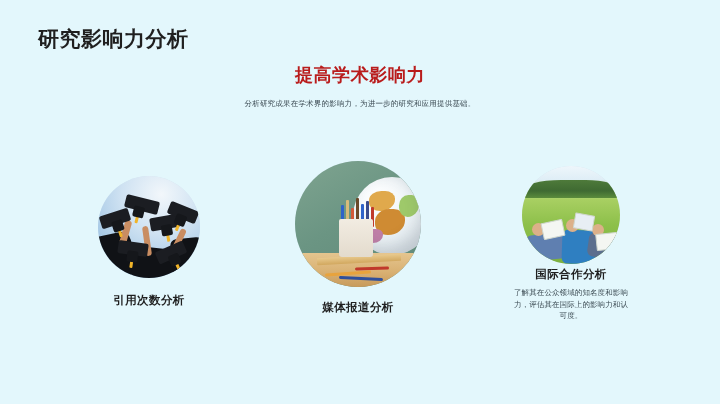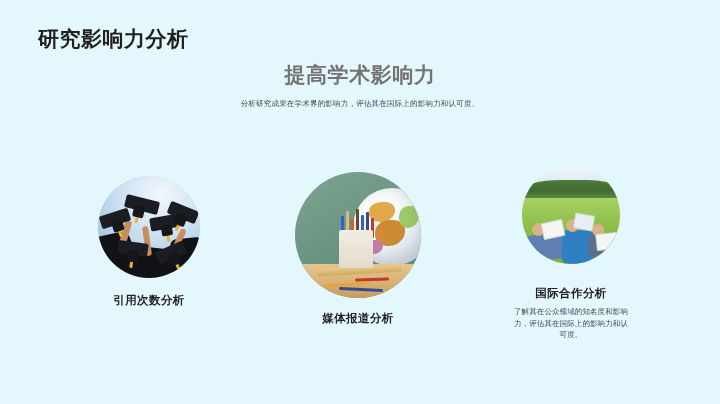--- a/index.html
+++ b/index.html
@@ -41,24 +41,24 @@
 
   
   .hero {
     position: absolute;
     left: 0;
     top: 62px;
     width: 720px;
     text-align: center;
   }
   .hero-title {
-    font-size: 21px;
+    font-size: 18px;
     font-weight: bold;
     line-height: 26px;
-    color: #737373;
+    color: #b91c1c;
     letter-spacing: 0.6px;
   }
   .hero-subtitle {
     margin-top: 10px;
     font-size: 7.5px;
     line-height: 12px;
     color: #3b4a52;
     letter-spacing: 0.2px;
   }
 
@@ -68,21 +68,21 @@
     left: 0;
     top: 160px;
     width: 720px;
     height: 240px;
   }
   .card {
     position: absolute;
     text-align: center;
   }
   .card-1 { left: 78px;  top: 16px;  width: 142px; }
-  .card-2 { left: 286px; top: 12px;  width: 144px; }
+  .card-2 { left: 286px; top: 1px;  width: 144px; }
   .card-3 { left: 500px; top: 6px;  width: 142px; }
 
   .card-media {
     margin: 0 auto;
     border-radius: 50%;
     overflow: hidden;
     position: relative;
     background: #cfe3ef;
   }
   .card-1 .card-media { width: 102px; height: 102px; }
@@ -91,21 +91,21 @@
 
   .card-title {
     font-size: 11.5px;
     font-weight: bold;
     color: #1f1f1f;
     letter-spacing: 0.4px;
     line-height: 14px;
   }
   .card-1 .card-title { margin-top: 15px; }
   .card-2 .card-title { margin-top: 13px; }
-  .card-3 .card-title { margin-top: 22px; }
+  .card-3 .card-title { margin-top: 3px; }
 
   .card-body {
     margin: 6px auto 0;
     font-size: 7.5px;
     line-height: 11.5px;
     color: #3b4a52;
     letter-spacing: 0.1px;
   }
   .card-1 .card-body { width: 108px; }
   .card-2 .card-body { width: 112px; }
@@ -270,21 +270,21 @@
 <body>
 
 <div class="slide">
 
   <div class="slide-header">
     <div class="slide-header-title">研究影响力分析</div>
   </div>
 
   <div class="hero">
     <div class="hero-title">提高学术影响力</div>
-    <div class="hero-subtitle">分析研究成果在学术界的影响力，评估其在国际上的影响力和认可度。</div>
+    <div class="hero-subtitle">分析研究成果在学术界的影响力，为进一步的研究和应用提供基础。</div>
   </div>
 
   <div class="cards">
 
     <div class="card card-1">
       <div class="card-media">
         <div class="photo">
           <div class="sky"></div>
           <div class="gown g1"></div>
           <div class="gown g2"></div>

